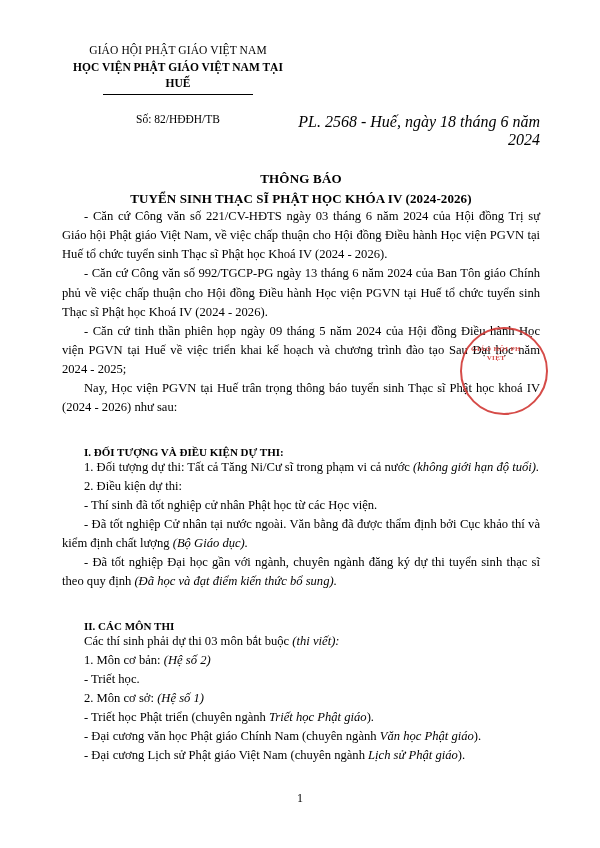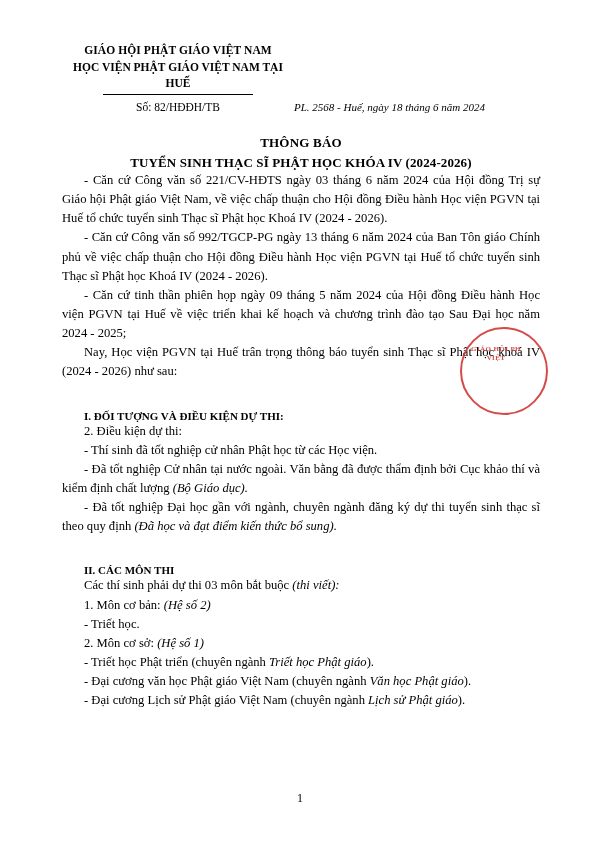--- a/index.html
+++ b/index.html
@@ -36,45 +36,45 @@
     align-items: flex-start;
   }
   .header-col {
     text-align: center;
     font-size: 11.5px;
     line-height: 1.45;
     font-weight: bold;
   }
   .header-left { width: 232px; }
   .header-right { width: 246px; }
-  .hdr-line1 { font-weight: bold; letter-spacing: 0.1px; }
+  .hdr-line1 { font-weight: normal; letter-spacing: 0.1px; }
   .hdr-line2 { font-weight: bold; }
   .rule {
     height: 1px;
     background: #000;
     margin: 2px auto 0 auto;
   }
   .rule-left { width: 150px; }
   .rule-right { width: 130px; }
   .subheader {
     display: flex;
     flex-direction: row;
     justify-content: space-between;
     align-items: flex-start;
-    margin-top: 6px;
+    margin-top: 18px;
   }
   .sub-left {
     width: 232px;
     text-align: center;
     font-size: 11.5px;
   }
   .sub-right {
     width: 246px;
-    text-align: left;
-    font-size: 11px;
+    text-align: right;
+    font-size: 16px;
     font-style: italic;
   }
   
   .title-block {
     text-align: center;
     margin-top: 22px;
   }
   .title-main {
     font-size: 13px;
     font-weight: bold;
@@ -158,20 +158,23 @@
       <div class="title-sub">TUYỂN SINH THẠC SĨ PHẬT HỌC KHÓA IV (2024-2026)</div>
     </div>
 
     <div class="para">- Căn cứ Công văn số 221/CV-HĐTS ngày 03 tháng 6 năm 2024 của Hội đồng Trị sự Giáo hội Phật giáo Việt Nam, về việc chấp thuận cho Hội đồng Điều hành Học viện PGVN tại Huế tổ chức tuyển sinh Thạc sĩ Phật học Khoá IV (2024 - 2026).</div>
     <div class="para">- Căn cứ Công văn số 992/TGCP-PG ngày 13 tháng 6 năm 2024 của Ban Tôn giáo Chính phủ về việc chấp thuận cho Hội đồng Điều hành Học viện PGVN tại Huế tổ chức tuyển sinh Thạc sĩ Phật học Khoá IV (2024 - 2026).</div>
     <div class="para">- Căn cứ tinh thần phiên họp ngày 09 tháng 5 năm 2024 của Hội đồng Điều hành Học viện PGVN tại Huế về việc triển khai kế hoạch và chương trình đào tạo Sau Đại học năm 2024 - 2025;</div>
     <div class="para">Nay, Học viện PGVN tại Huế trân trọng thông báo tuyển sinh Thạc sĩ Phật học khoá IV (2024 - 2026) như sau:</div>
 
     <div class="section-head">I. ĐỐI TƯỢNG VÀ ĐIỀU KIỆN DỰ THI:</div>
 
+    <div class="para">
+      <span>1. Đối tượng dự thi: Tất cả Tăng Ni/Cư sĩ trong phạm vi cả nước </span><span class="it">(không giới hạn độ tuổi).</span>
+    </div>
 
     <div class="para">2. Điều kiện dự thi:</div>
     <div class="para">- Thí sinh đã tốt nghiệp cử nhân Phật học từ các Học viện.</div>
     <div class="para">
       <span>- Đã tốt nghiệp Cử nhân tại nước ngoài. Văn bằng đã được thẩm định bởi Cục khảo thí và kiểm định chất lượng </span><span class="it">(Bộ Giáo dục).</span>
     </div>
     <div class="para">
       <span>- Đã tốt nghiệp Đại học gần với ngành, chuyên ngành đăng ký dự thi tuyển sinh thạc sĩ theo quy định </span><span class="it">(Đã học và đạt điểm kiến thức bổ sung).</span>
     </div>
 
@@ -186,21 +189,21 @@
     </div>
     <div class="para">- Triết học.</div>
 
     <div class="para">
       <span>2. Môn cơ sở: </span><span class="it">(Hệ số 1)</span>
     </div>
     <div class="para">
       <span>- Triết học Phật triển (chuyên ngành </span><span class="it">Triết học Phật giáo</span><span>).</span>
     </div>
     <div class="para">
-      <span>- Đại cương văn học Phật giáo Việt Nam (chuyên ngành </span><span class="it">Văn học Phật giáo</span><span>).</span>
+      <span>- Đại cương văn học Phật giáo Chính Nam (chuyên ngành </span><span class="it">Văn học Phật giáo</span><span>).</span>
     </div>
     <div class="para">
       <span>- Đại cương Lịch sử Phật giáo Việt Nam (chuyên ngành </span><span class="it">Lịch sử Phật giáo</span><span>).</span>
     </div>
 
     <div class="seal">
       <div class="seal-inner">GIÁO HỘI PH VIỆT</div>
     </div>
 
   </div>

